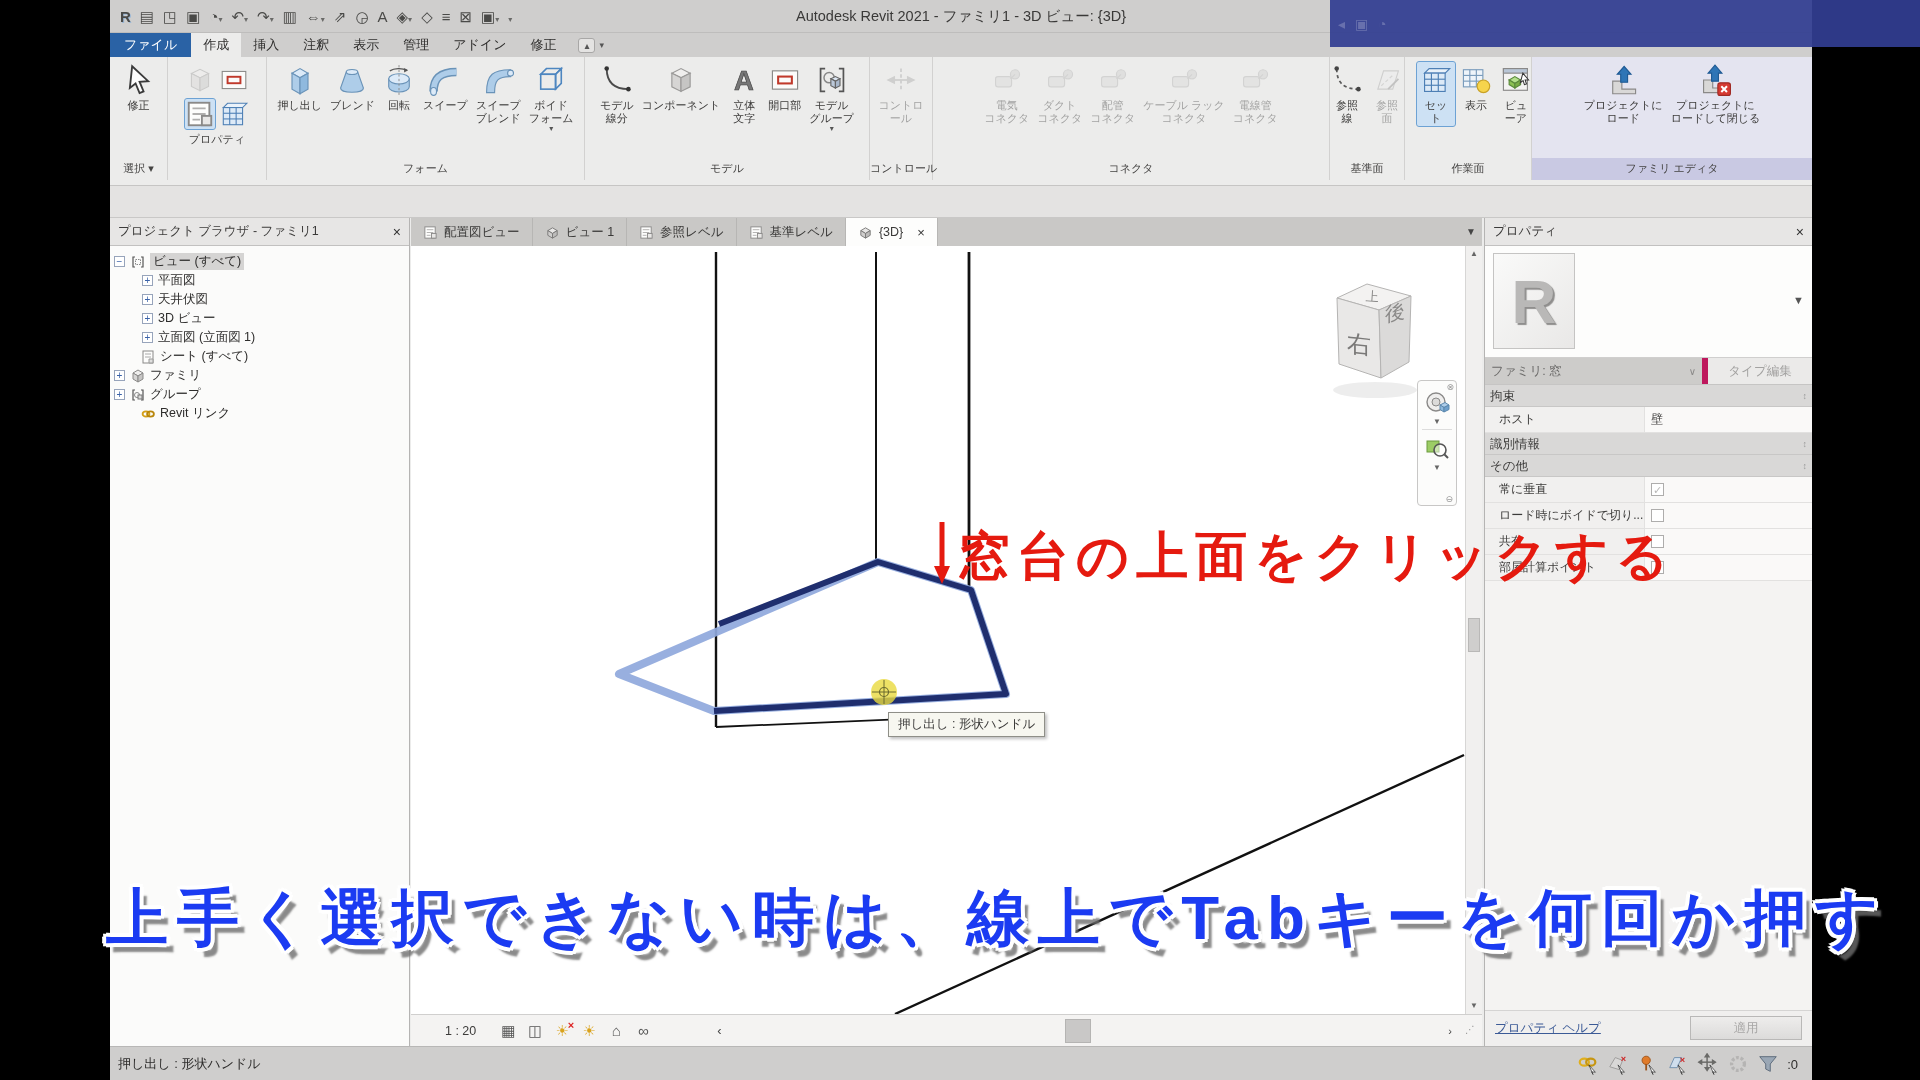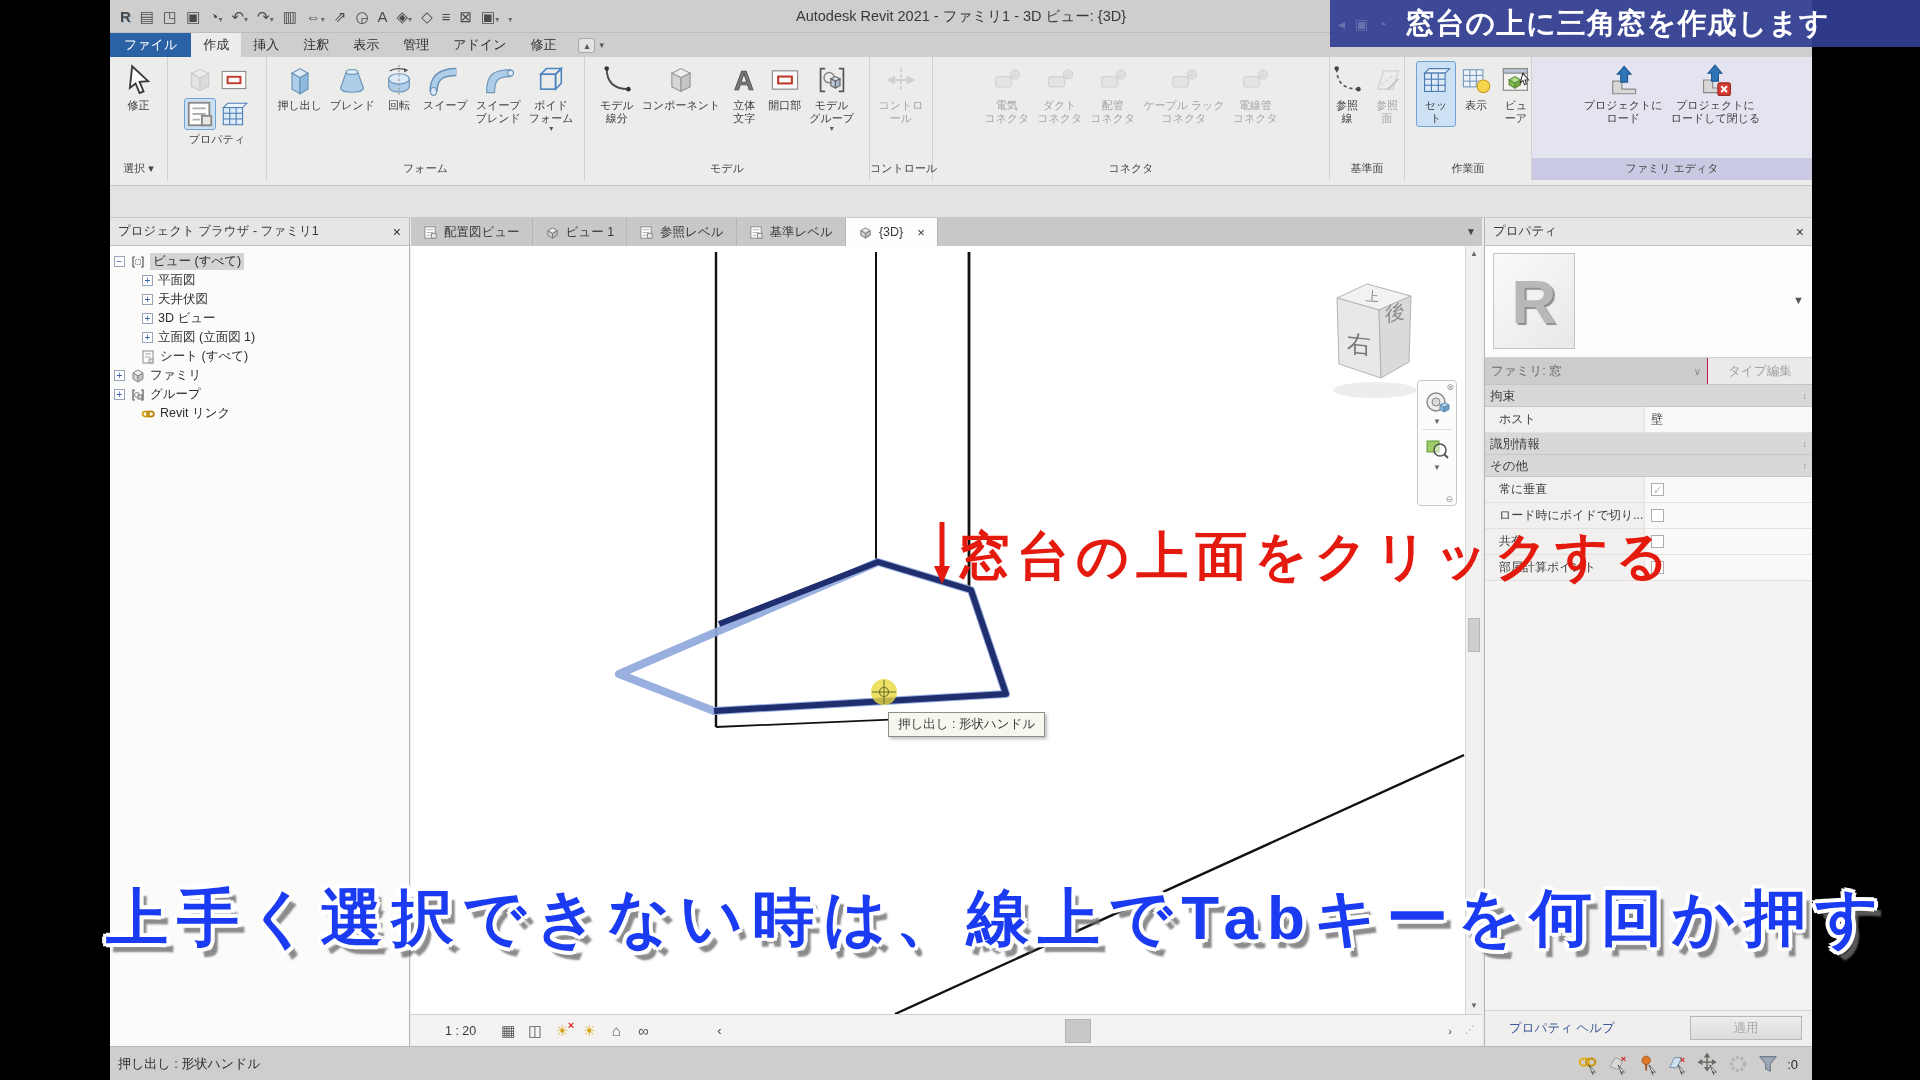--- a/index.html
+++ b/index.html
@@ -83,32 +83,32 @@
   .hthumb { position:absolute; left:333px; top:4px; width:26px; height:24px; background:#c9c8c7; border:1px solid #b5b4b3; }
   .har { position:absolute; right:30px; top:0; height:32px; line-height:32px; font-size:11px; color:#444; }
   .grip { position:absolute; right:6px; top:9px; font-size:10px; color:#999; letter-spacing:1px; }
 
   .props { position:absolute; right:0; top:0; width:328px; bottom:0; background:#f4f3f2; border-left:1px solid #b5b4b3; }
   .preview { position:relative; height:112px; background:#fdfdfc; border-bottom:1px solid #d0cfce; }
   .thumbbox { position:absolute; left:8px; top:7px; width:82px; height:96px; border:1px solid #c5c4c3; background:linear-gradient(135deg,#fafaf9,#e9e8e7); display:flex; align-items:center; justify-content:center; }
   .thumbbox span { font-size:62px; font-weight:bold; color:#b9b8b7; text-shadow:2px 2px 1px #8f8e8d; }
   .prevdd { position:absolute; right:8px; top:48px; font-size:11px; color:#555; }
   .typesel { height:27px; display:flex; border-bottom:1px solid #c6c5c4; }
-  .typeleft { flex:1; background:#cdccca; border-right:1px solid #be185d; font-size:12.5px; color:#6b6a69; line-height:27px; padding:0 6px; position:relative; }
+  .typeleft { flex:1; background:#cdccca; border-right:6px solid #be185d; font-size:12.5px; color:#6b6a69; line-height:27px; padding:0 6px; position:relative; }
   .typeleft i { position:absolute; right:6px; font-style:normal; font-size:10px; color:#8a8988; }
   .typebtn { width:104px; font-size:12.5px; color:#a3a2a1; line-height:27px; text-align:center; background:#ebeae9; }
   .pseh { height:22px; background:#d9d8d7; border-bottom:1px solid #c8c7c6; font-size:12.5px; color:#3c3b3a; line-height:22px; padding:0 5px; position:relative; }
   .pseh i { position:absolute; right:5px; font-style:normal; font-size:9px; color:#999; }
   .prow { display:flex; height:26px; border-bottom:1px solid #e2e1e0; font-size:12px; }
   .prow .pl { width:160px; background:#f1f0ef; color:#3c3b3a; line-height:25px; padding-left:14px; border-right:1px solid #e2e1e0; white-space:nowrap; overflow:hidden; }
   .prow .pv { flex:1; background:#faf9f8; color:#3c3b3a; line-height:25px; padding-left:6px; }
   .cb { width:13px; height:13px; border:1px solid #aeadac; background:#fff; margin-top:6px; font-size:11px; line-height:12px; text-align:center; color:#b8b7b6; }
   .cb.checked::after { content:"✓"; }
   .propfoot { position:absolute; left:0; right:0; bottom:0; height:36px; background:#f0efee; border-top:1px solid #d5d4d3; }
-  .helplink { position:absolute; left:24px; bottom:9px; font-size:12.5px; color:#3b5a96; }
+  .helplink { position:absolute; left:10px; bottom:9px; font-size:12.5px; color:#3b5a96; text-decoration:underline; }
   .applybtn { position:absolute; right:10px; bottom:6px; width:112px; height:24px; background:linear-gradient(#eeedec,#dcdbda); border:1px solid #b9b8b7; color:#a8a7a6; font-size:12.5px; text-align:center; line-height:22px; }
 
   
   .statusbar { position:absolute; left:0; right:0; bottom:0; height:34px; background:#cfcecd; border-top:1px solid #b8b7b6; }
   .statmsg { position:absolute; left:8px; top:0; height:34px; line-height:34px; font-size:13px; color:#2e2d2c; }
   .staticons { position:absolute; right:14px; top:0; height:34px; display:flex; align-items:center; gap:8px; }
   .staticons svg { width:22px; height:22px; }
   .filtcount { font-size:13px; color:#2e2d2c; }
 
   
@@ -873,15 +873,14 @@
   <svg class="arrowsvg" width="40" height="72">
     <line x1="18" y1="4" x2="18" y2="52" stroke="#e51a0f" stroke-width="5"></line>
     <polygon points="10,48 26,48 18,66" fill="#e51a0f"></polygon>
   </svg>
   <div class="annot">窓台の上面をクリックする</div>
 
   <div class="caption">上手く選択できない時は、線上でTabキーを何回か押す</div>
 
   <div class="banner">
     <span class="hint">◂ ▣ ◔</span>
-    <span class="bannertext">窓台の上に三角窓を作成します</span>
   </div>
 </div>
 
 </body></html>

